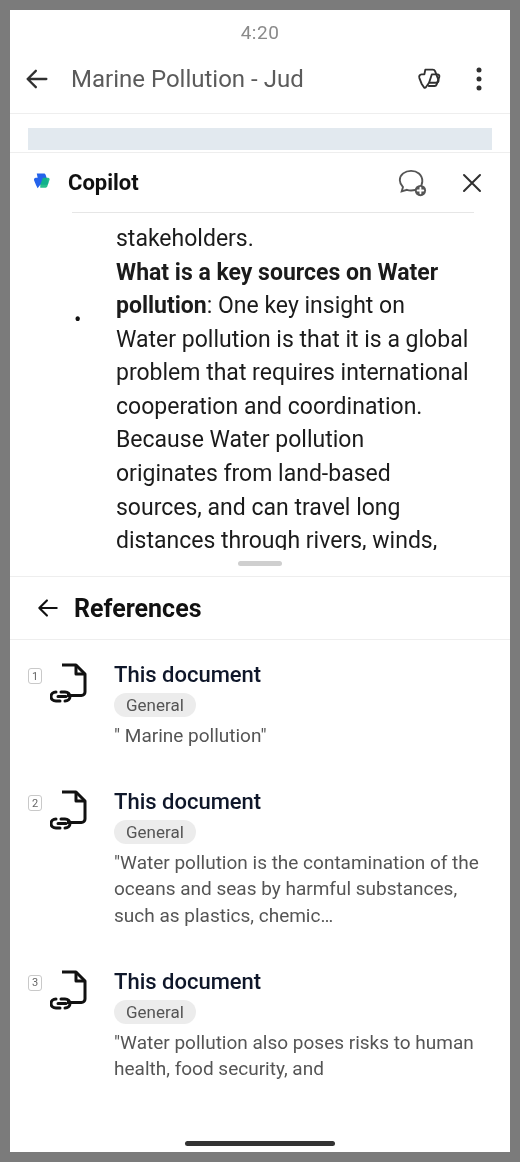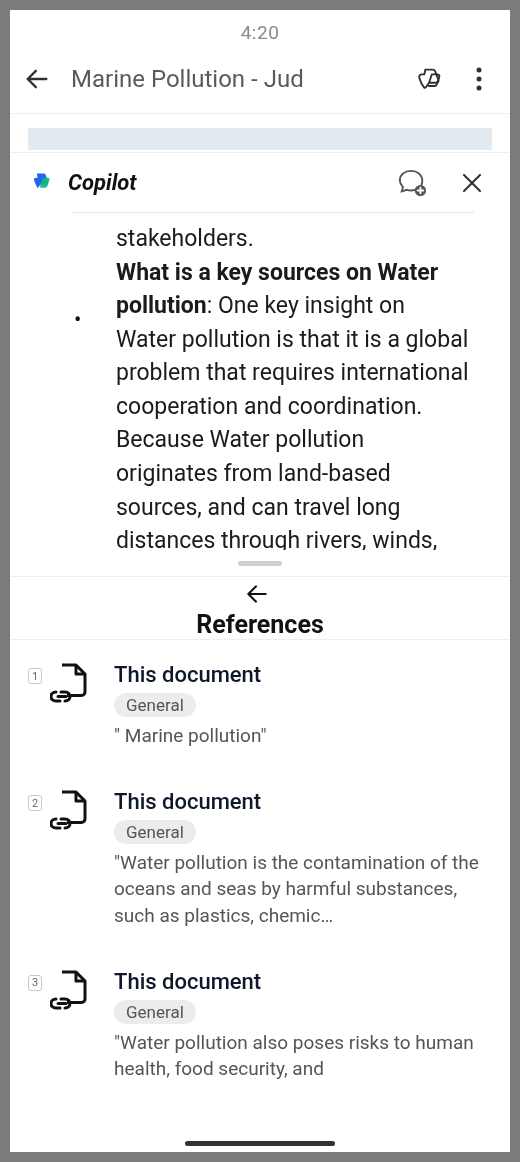--- a/index.html
+++ b/index.html
@@ -14,34 +14,34 @@
     .app-header .back { width: 40px; height: 40px; display:flex; align-items:center; justify-content:center; margin-right: 14px; }
     .app-header .title { font-size: 24px; color: #5b5b5b; flex: 1; white-space: nowrap; overflow: hidden; }
     .app-header .copilot-btn { width: 40px; height: 40px; display:flex; align-items:center; justify-content:center; }
     .app-header .more { width: 34px; height: 40px; display:flex; align-items:center; justify-content:center; margin-left:12px; }
     
     .doc-peek { height: 38px; background: #fff; padding: 14px 18px 0 18px; }
     .doc-peek-inner { height: 22px; background: #e2e9ef; }
     
     .copilot-header { height: 60px; display:flex; align-items:center; padding: 0 18px; border-top: 1px solid #eee; }
     .copilot-logo { width: 28px; height: 28px; margin-right: 12px; display:flex; align-items:center; justify-content:center; }
-    .copilot-title { font-size: 22px; font-weight: 700; color: #111; flex:1;font-style:italic; }
+    .copilot-title { font-size: 22px; font-weight: 700; color: #111; flex:1; }
     .chat-new { width:40px; height:40px; display:flex; align-items:center; justify-content:center; margin-right: 20px; }
     .close-btn { width:40px; height:40px; display:flex; align-items:center; justify-content:center; }
     
     .copilot-body { padding: 10px 41px 18px 36px; height: 338px; overflow: hidden; font-size: 23px; line-height: 1.46; color:#1b1b1b; position:relative;margin-left:26px; }
     .copilot-body-border { position:absolute; left:36px; right:36px; top:0; border-top:1px solid #e6e6e6; }
     .copilot-body ul { list-style: none; padding-left: 22px; }
     .copilot-body li { position: relative; }
     .copilot-body .bullet-dot { position:absolute; left:-20px; top:48px; font-size:22px; color:#111; }
     .copilot-body b { font-weight: 700; }
     .drag-handle { height: 26px; display:flex; align-items:center; justify-content:center; }
     .drag-handle div { width: 44px; height: 5px; background: #cfcfcf; border-radius: 3px; }
     
-    .refs-header { height: 64px; display:flex; align-items:center; padding: 0 18px; border-top:1px solid #eee; border-bottom:1px solid #eee;flex-direction:column; }
+    .refs-header { height: 64px; display:flex; align-items:center; padding: 0 18px; border-top:1px solid #eee; border-bottom:1px solid #eee; }
     .refs-back { width:40px; height:40px; display:flex; align-items:center; justify-content:center; margin-right: 6px; }
     .refs-title { font-size: 25px; font-weight: 700; color:#111; }
     .refs-list { padding: 22px 18px 0 18px; }
     .ref-item { display:flex; margin-bottom: 40px; }
     .ref-num { width: 14px; height: 16px; border:1px solid #c9c9c9; border-radius:3px; color:#666; font-size:11px; display:flex; align-items:center; justify-content:center; margin-top: 6px; margin-right: 6px; flex-shrink:0; }
     .ref-icon { width: 44px; height: 44px; flex-shrink:0; margin-right: 22px; display:flex; align-items:center; justify-content:center; }
     .ref-body { flex:1; padding-right:6px; }
     .ref-title { font-size: 22px; font-weight: 500; color:#0f172a; margin-bottom: 6px; }
     .ref-tag { display:inline-block; background:#ececec; color:#555; font-size:17px; border-radius: 12px; padding: 2px 12px; margin-bottom: 6px; }
     .ref-snippet { font-size: 19px; color:#555; line-height:1.38; overflow:hidden; }

